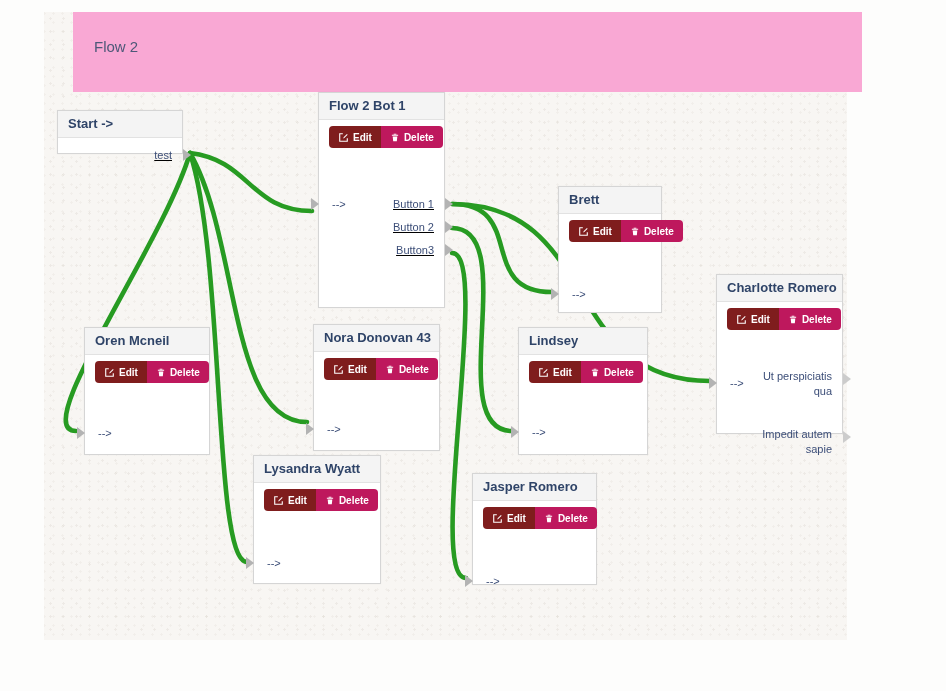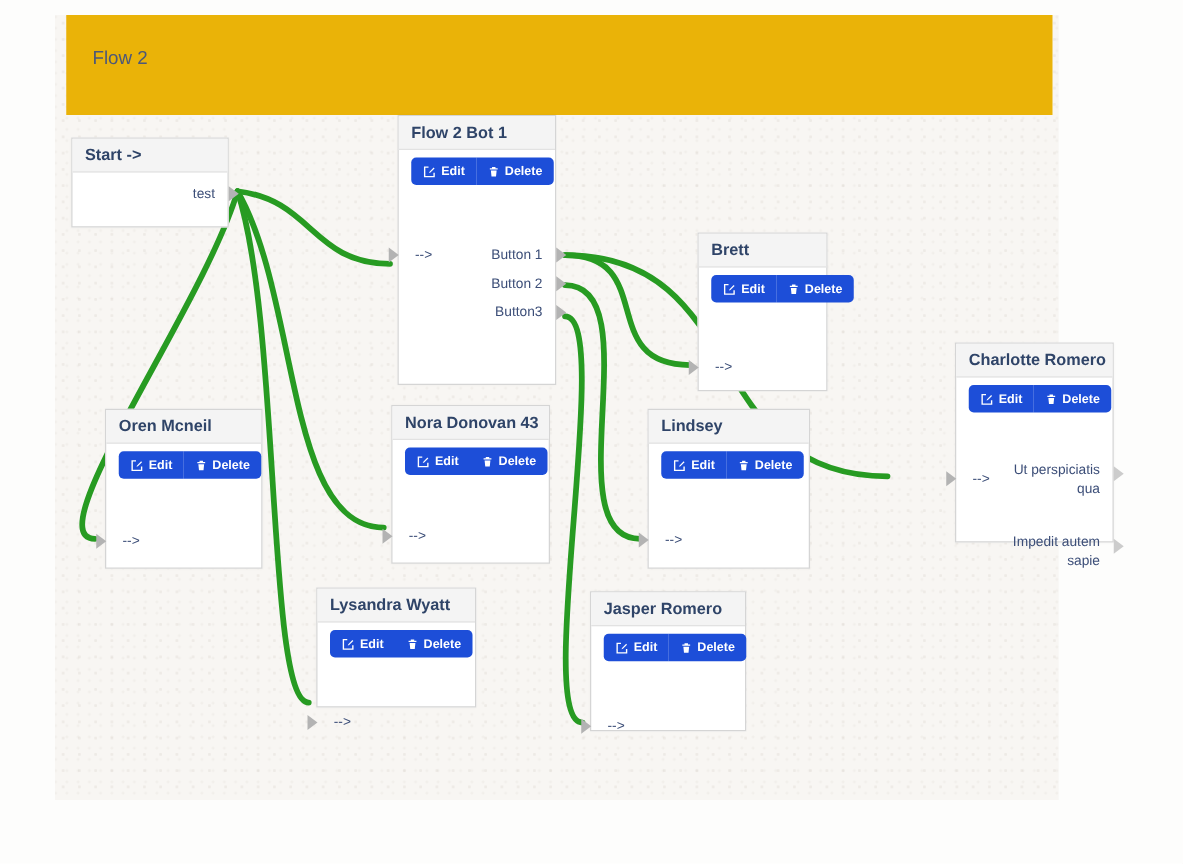--- a/index.html
+++ b/index.html
@@ -3,39 +3,39 @@
 <meta charset="utf-8">
 <style>
   html,body{margin:0;padding:0;background:#ffffff;}
   .page{position:relative;width:946px;height:691px;background:#fdfdfc;overflow:hidden;
         font-family:"Liberation Sans",sans-serif;}
   .canvas-bg{position:absolute;left:44px;top:12px;width:803px;height:628px;
         background-color:#f8f6f3;
         background-image:radial-gradient(rgba(185,175,162,0.16) 1px,transparent 1.3px),
                          radial-gradient(rgba(185,175,162,0.10) 1px,transparent 1.3px);
         background-size:13px 13px,9px 9px;background-position:0 0,5px 6px;}
-  .flow-header{position:absolute;left:53px;top:12px;width:789px;height:80px;background:#eab308;z-index:1;}
+  .flow-header{position:absolute;left:73px;top:12px;width:789px;height:80px;background:#f9a8d4;z-index:1;}
   .flow-title{position:absolute;left:21px;top:26px;font-size:15px;color:#4d5878;}
   svg.wires{position:absolute;left:0;top:0;z-index:2;}
   svg.wires path{fill:none;stroke:#279b22;stroke-width:4.6;stroke-linecap:round;}
   .node{position:absolute;background:#ffffff;border:1px solid #d5d5d5;box-sizing:border-box;z-index:3;
         box-shadow:0 0 2px rgba(0,0,0,0.04);}
   .node-header{height:26px;line-height:26px;padding:0 10px;background:#f4f4f4;
         border-bottom:1px solid #e2e2e2;font-size:13px;font-weight:700;color:#2f4468;
         white-space:nowrap;overflow:hidden;}
   .btns{position:absolute;top:33px;left:10px;display:flex;}
   .btn{display:inline-flex;align-items:center;gap:4px;height:22px;padding:0 9px;border:none;
         color:#fff;font-family:"Liberation Sans",sans-serif;font-size:10px;font-weight:700;cursor:pointer;}
-  .btn.edit{background:#1d4ed8;border-radius:4px 0 0 4px;text-align:right;}
-  .btn.del{background:#1d4ed8;border-radius:0 4px 4px 0;}
+  .btn.edit{background:#7f1d1d;border-radius:4px 0 0 4px;text-align:right;}
+  .btn.del{background:#be185d;border-radius:0 4px 4px 0;}
   .in-port{position:absolute;left:0;height:14px;display:flex;align-items:center;}
   .in-port .lbl{margin-left:13px;font-size:11px;color:#3c4e78;}
   .tri-in{position:absolute;left:-8px;width:0;height:0;border-top:6px solid transparent;
         border-bottom:6px solid transparent;border-left:8px solid #b3b3b3;}
-  .out-port{position:absolute;right:0;left:0;height:14px;display:flex;align-items:center;justify-content:flex-end;}
+  .out-port{position:absolute;right:0;left:0;height:14px;display:flex;align-items:center;justify-content:flex-end;text-decoration:underline;}
   .out-port .lbl{margin-right:10px;font-size:11px;color:#3c4e78;}
   .tri-out{position:absolute;right:-9px;width:0;height:0;border-top:6px solid transparent;
         border-bottom:6px solid transparent;border-left:8px solid #b3b3b3;}
   .out-block{position:absolute;right:0;width:86px;box-sizing:border-box;padding-right:10px;
         text-align:right;font-size:11px;line-height:15px;color:#3c4e78;}
   .out-block .tri-out{border-left-color:#cccccc;}
 </style>
 </head>
 <body>
 
@@ -51,21 +51,21 @@
     <path d="M 190 153 C 250 160, 250 211, 312 211"></path>
     <path d="M 190 153 C 163 245, 28 431, 76 431"></path>
     <path d="M 190 153 C 240 240, 228 422, 307 422"></path>
     <path d="M 190 153 C 225 260, 213 562, 247 562"></path>
     <path d="M 452 204 C 527 204, 476 292, 552 292"></path>
     <path d="M 452 204 C 601 204, 560 381, 710 381"></path>
     <path d="M 452 228 C 522 228, 442 431, 512 431"></path>
     <path d="M 452 253 C 492 253, 426 578, 466 578"></path>
   </svg>
 
-  <div class="node" style="left:57px;top:110px;width:126px;height:72px;">
+  <div class="node" style="left:57px;top:110px;width:126px;height:44px;">
     <div class="node-header">Start -&gt;</div>
     <div class="out-port" style="top:147px;top:37px;">
       <span class="lbl">test</span>
       <i class="tri-out"></i>
     </div>
   </div>
 
   <div class="node" style="left:318px;top:92px;width:127px;height:216px;">
     <div class="node-header">Flow 2 Bot 1</div>
     <div class="btns">
@@ -117,21 +117,21 @@
           </svg>
         <span>Delete</span>
       </button>
     </div>
     <div class="in-port" style="top:100px;">
       <i class="tri-in"></i>
       <span class="lbl">--&gt;</span>
     </div>
   </div>
 
-  <div class="node" style="left:716px;top:274px;width:127px;height:160px;margin-left:48px;">
+  <div class="node" style="left:716px;top:274px;width:127px;height:160px;">
     <div class="node-header">Charlotte Romero</div>
     <div class="btns">
       <button class="btn edit">
         <svg width="11" height="11" viewBox="0 0 16 16">
             <path fill="none" stroke="#fff" stroke-width="1.6" d="M13.5 9v4.5h-11v-11H7"></path>
             <path fill="#fff" d="M9.2 8.8L7.6 9.4l.6-1.6L13 3l1 1z"></path>
           </svg>
         <span>Edit</span>
       </button>
       <button class="btn del">
@@ -217,21 +217,21 @@
           </svg>
         <span>Delete</span>
       </button>
     </div>
     <div class="in-port" style="top:97px;">
       <i class="tri-in"></i>
       <span class="lbl">--&gt;</span>
     </div>
   </div>
 
-  <div class="node" style="left:253px;top:470px;width:128px;height:96px;">
+  <div class="node" style="left:253px;top:455px;width:128px;height:129px;">
     <div class="node-header">Lysandra Wyatt</div>
     <div class="btns">
       <button class="btn edit">
         <svg width="11" height="11" viewBox="0 0 16 16">
             <path fill="none" stroke="#fff" stroke-width="1.6" d="M13.5 9v4.5h-11v-11H7"></path>
             <path fill="#fff" d="M9.2 8.8L7.6 9.4l.6-1.6L13 3l1 1z"></path>
           </svg>
         <span>Edit</span>
       </button>
       <button class="btn del">

